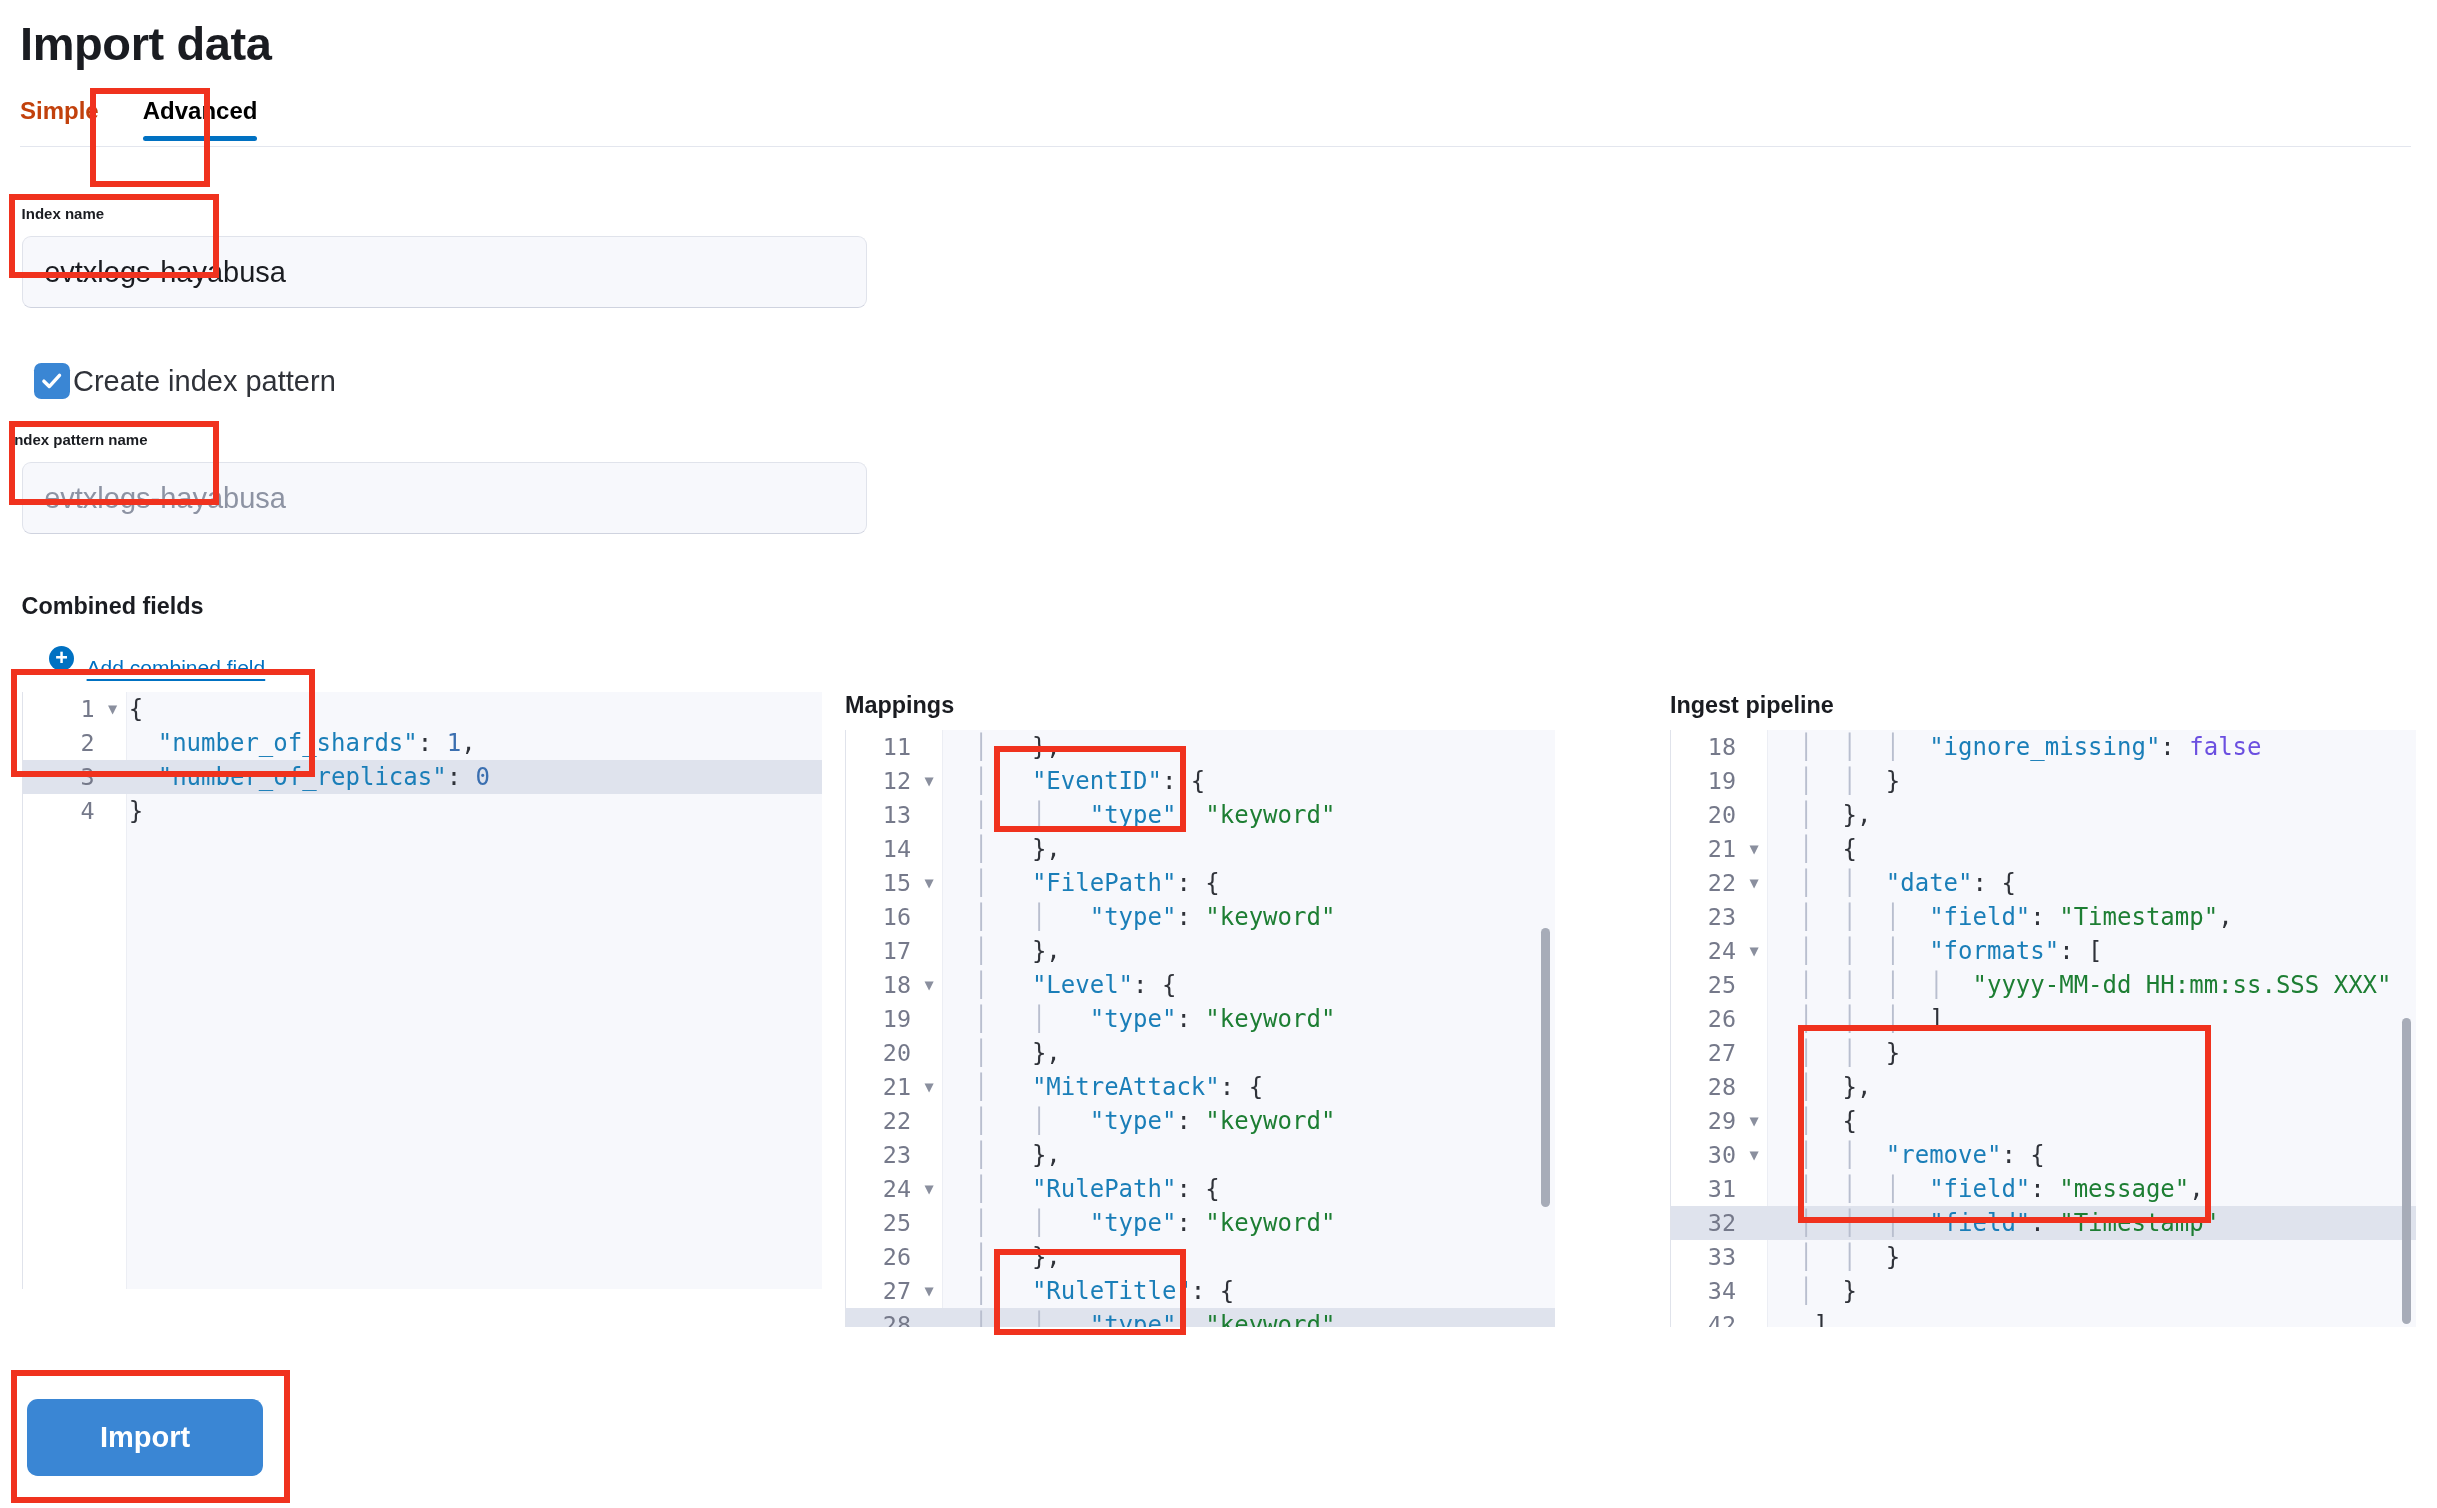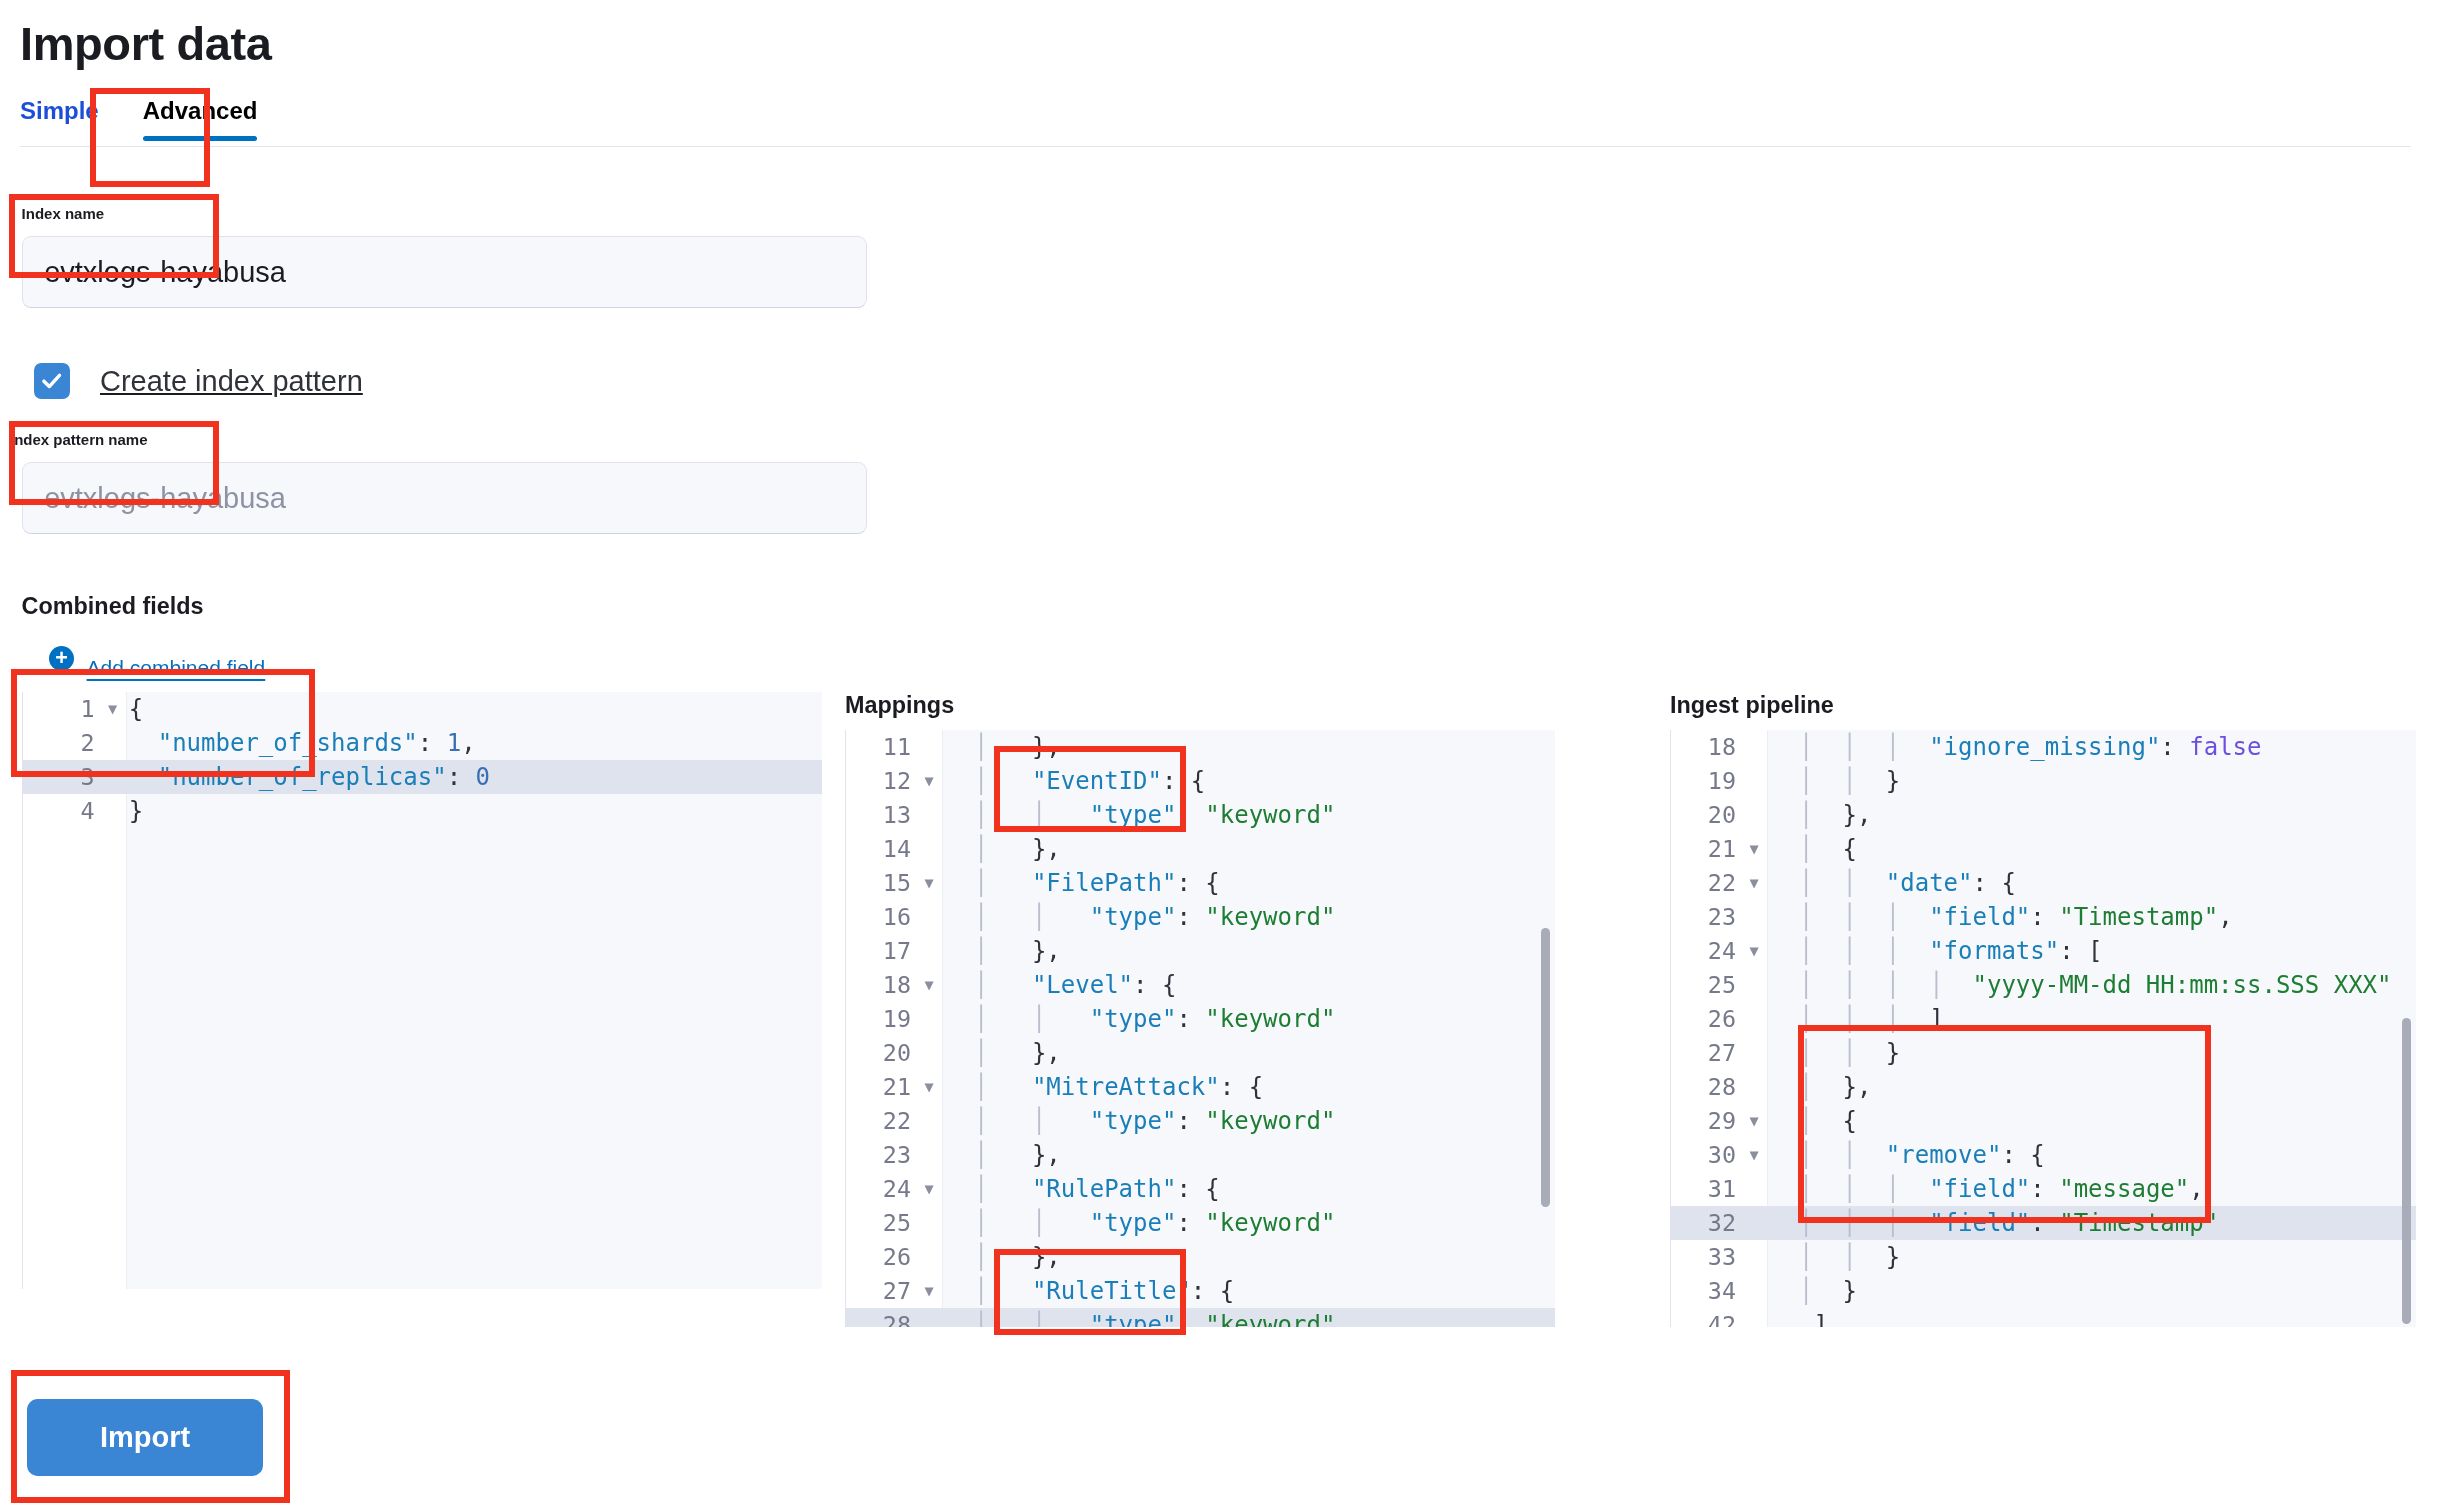--- a/index.html
+++ b/index.html
@@ -22,21 +22,21 @@
 
   .tabs {
     position:absolute; left:20px; top:97px; width:2391px;
     height:50px;
     border-bottom:1.8px solid #e3e6ee;
   }
   .tab {
     display:inline-block;
     font-size:24px; font-weight:700;
     padding:0 20px 14.4px 20px;
-    color:#1d4ed8;
+    color:#c2410c;
     cursor:pointer;
     position:relative;
   }
   .tab:first-child { padding-left:0; }
   .tab.active { color:#000000; }
   .tab.active::after {
     content:""; position:absolute;
     left:20px; right:20px; bottom:-1.8px; height:5.4px;
     background:#0071c2; border-radius:2.7px;
   }
@@ -57,21 +57,21 @@
     font-family:"Liberation Sans", sans-serif;
     outline:none;
   }
   .text-input::placeholder { color:#8d93a3; }
 
   #index-name-label { position:absolute; left:21.6px; top:205px; }
   #index-name-input { position:absolute; left:21.6px; top:236px; }
 
   .checkbox-row {
     position:absolute; left:34px; top:363px;
-    display:flex; align-items:center; gap:30px;text-decoration:underline;
+    display:flex; align-items:center; gap:3px;
   }
   .checkbox {
     width:36px; height:36px; border-radius:7.2px;
     background:#3a86d4; display:flex; align-items:center; justify-content:center;
     cursor:pointer; flex:none;
   }
   .checkbox svg { width:23.4px; height:23.4px; }
   .checkbox-label { font-size:29px; color:#2f3239; }
 
   #index-pattern-label { position:absolute; left:10px; top:431px; }

